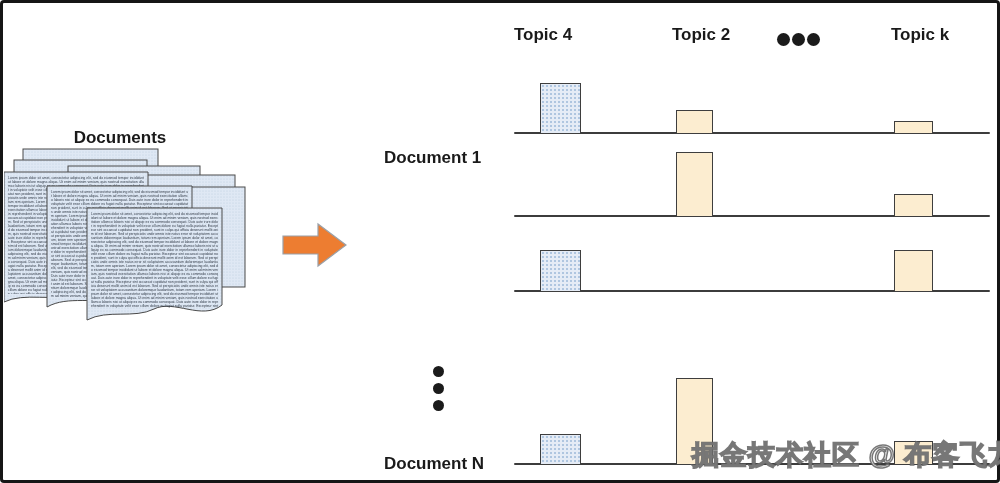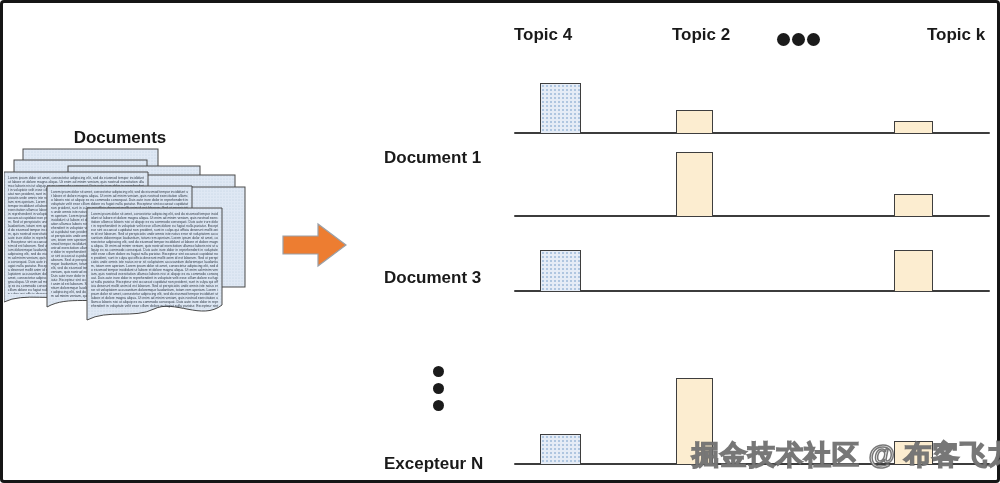--- a/index.html
+++ b/index.html
@@ -78,25 +78,24 @@
     <polygon points="2,17 37,17 37,5 65,26 37,47 37,35 2,35" fill="#ED7D31" stroke="#9aa0a8" stroke-width="1.2"></polygon>
   </svg>
 
   <div class="lbl topic-lbl" style="left:543px; top:25px;">Topic 4</div>
   <div class="lbl topic-lbl" style="left:701px; top:25px;">Topic 2</div>
   <div class="dots-h">
     <span class="dot"></span>
     <span class="dot"></span>
     <span class="dot"></span>
   </div>
-  <div class="lbl topic-lbl" style="left:956px; top:25px;">Topic k</div>
+  <div class="lbl topic-lbl" style="left:920px; top:25px;">Topic k</div>
 
   <div class="lbl row-lbl" style="top:134px;margin-top:14px;">Document 1</div>
-  <div class="lbl row-lbl" style="top:268px;">Document 3</div>
-  <div class="lbl row-lbl" style="top:454px;">Excepteur N</div>
+  <div class="lbl row-lbl" style="top:454px;">Document N</div>
 
   <div class="baseline" style="top:132px;"></div>
   <div class="baseline" style="top:215px;"></div>
   <div class="baseline" style="top:290px;"></div>
   <div class="baseline" style="top:463px;"></div>
 
   <div class="dots-v">
     <span class="dot"></span>
     <span class="dot"></span>
     <span class="dot"></span>

